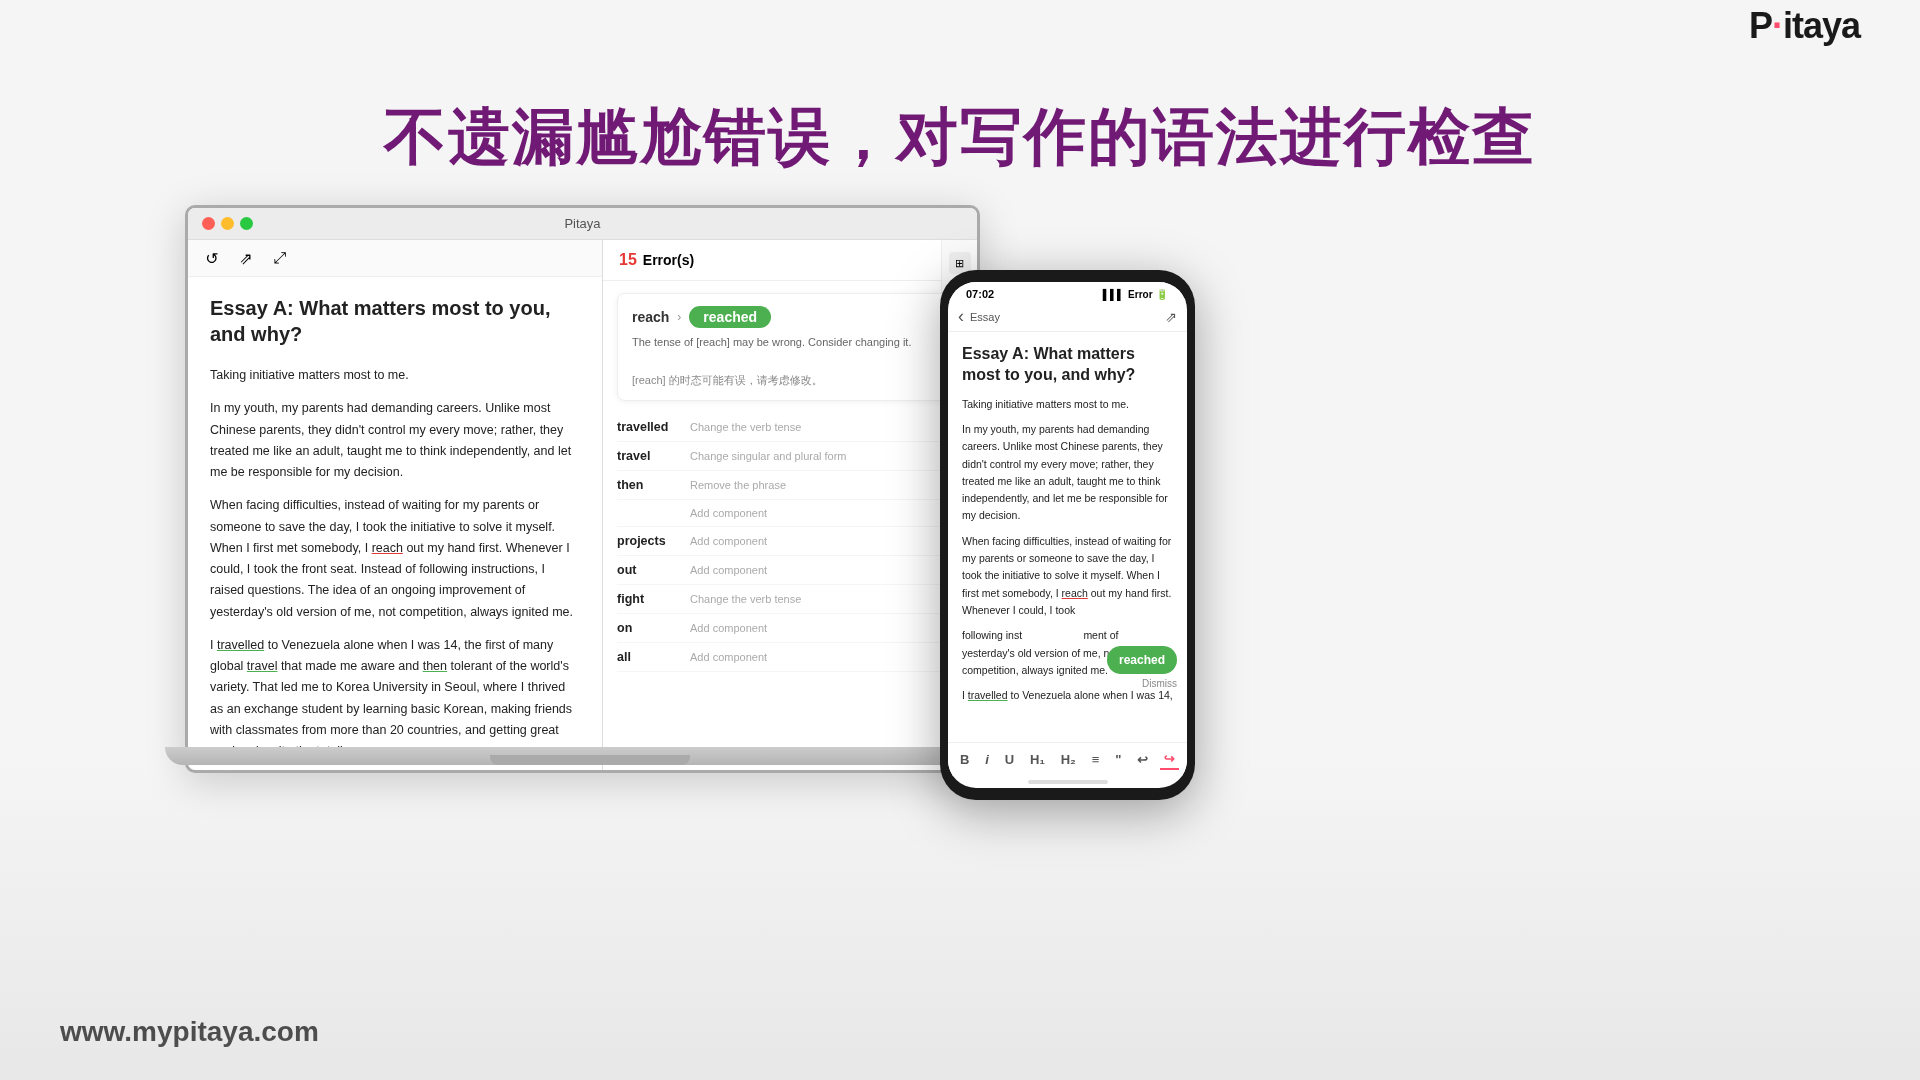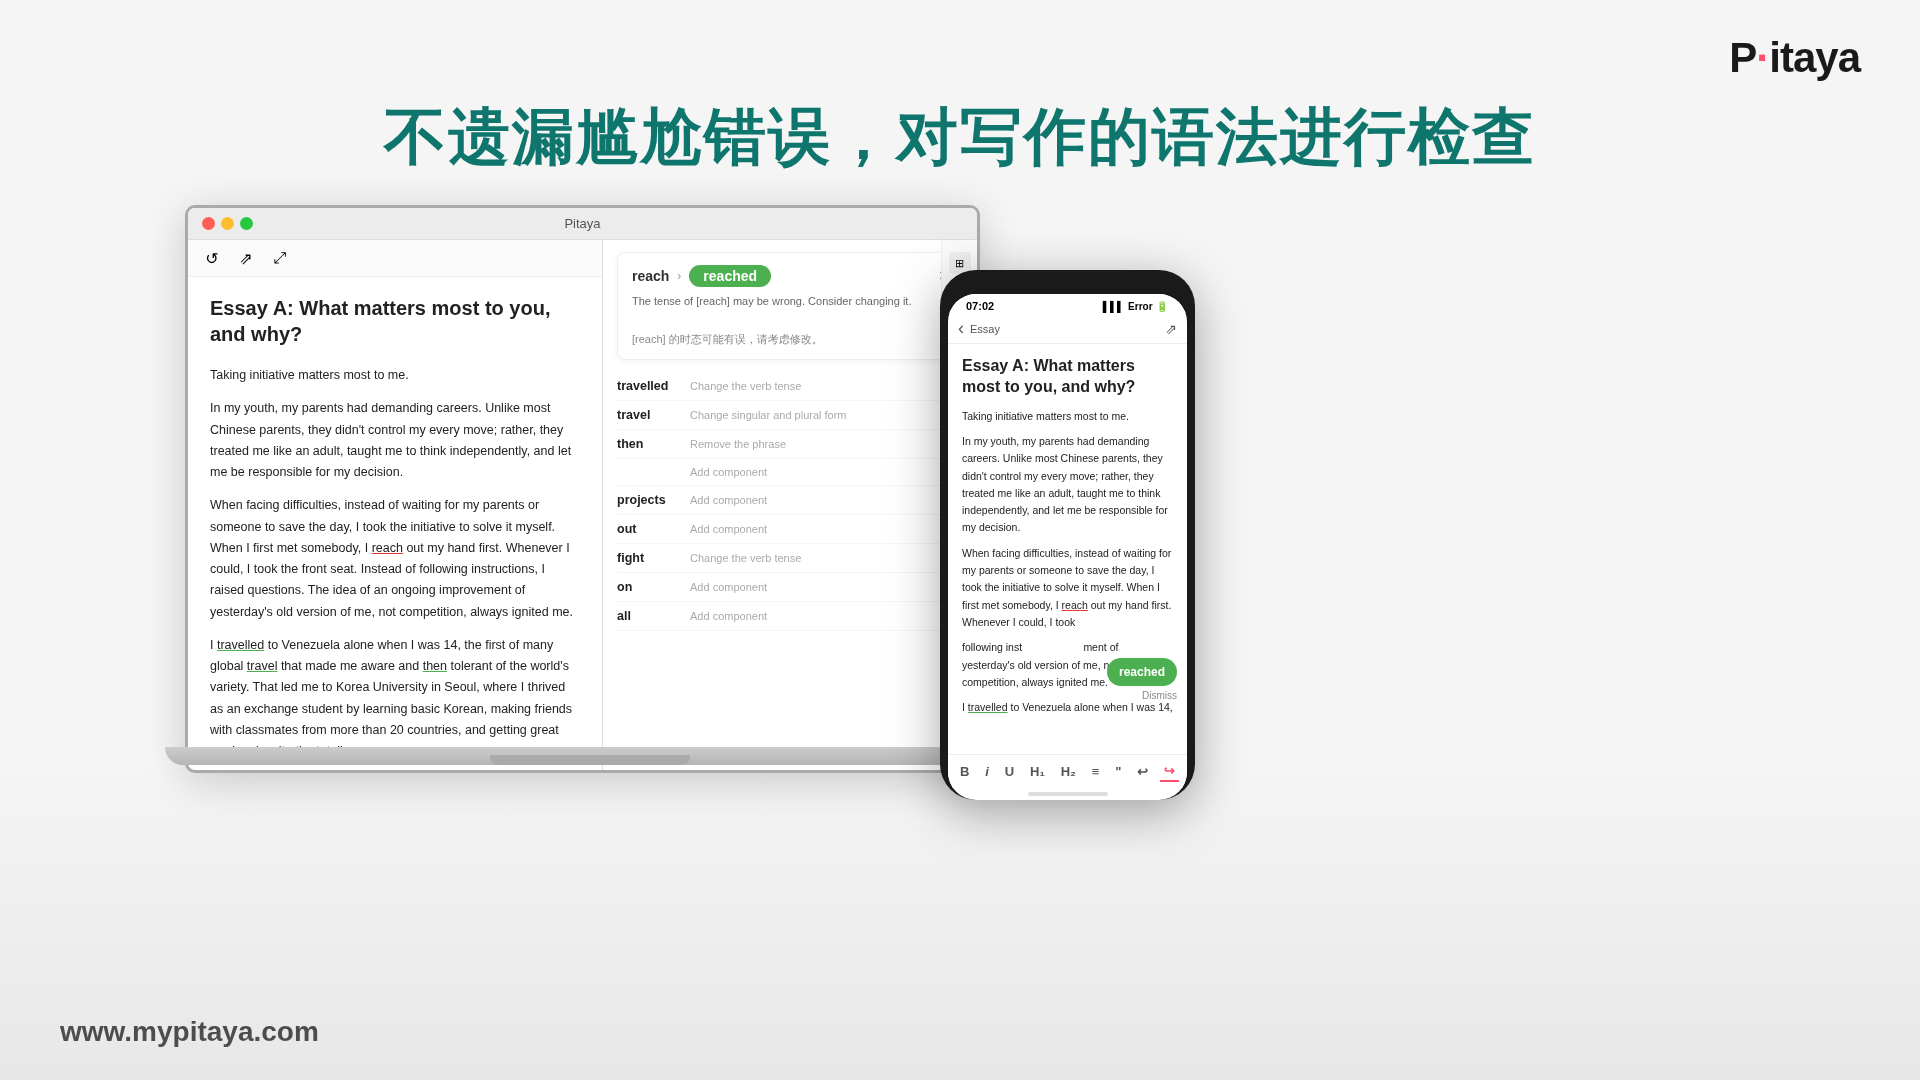--- a/index.html
+++ b/index.html
@@ -8,38 +8,38 @@
       height: 1080px;
       background: #f5f5f5;
       font-family: -apple-system, BlinkMacSystemFont, 'Segoe UI', sans-serif;
       overflow: hidden;
       position: relative;
     }
 
     
     .logo {
       position: absolute;
-      top: 34px;
+      top: 5px;
       right: 60px;
-      font-size: 42px;
+      font-size: 36px;
       font-weight: 700;
       color: #1a1a1a;
       letter-spacing: -1px;
     }
     .logo .dot { color: #ff4d6d; }
 
     
     .headline {
       position: absolute;
       top: 95px;
       left: 50%;
       transform: translateX(-50%);
       font-size: 62px;
       font-weight: 900;
-      color: #0f766e;
+      color: #701a75;
       white-space: nowrap;
       letter-spacing: 2px;
     }
 
     
     .footer-url {
       position: absolute;
       bottom: 32px;
       left: 60px;
       font-size: 28px;
@@ -221,21 +221,20 @@
       position: relative;
     }
     .phone-screen {
       width: 100%;
       height: 100%;
       background: #fff;
       border-radius: 28px;
       overflow: hidden;
       display: flex;
       flex-direction: column;
-      margin-top: 12px;
     }
     .phone-status-bar {
       display: flex;
       justify-content: space-between;
       align-items: center;
       padding: 6px 18px 2px;
       background: #fff;
       font-size: 11px;
       font-weight: 700;
     }
@@ -361,20 +360,29 @@
         <div class="editor-body">
           <div class="essay-title">Essay A: What matters most to you, and why?</div>
           <p class="essay-para">Taking initiative matters most to me.</p>
           <p class="essay-para">In my youth, my parents had demanding careers. Unlike most Chinese parents, they didn't control my every move; rather, they treated me like an adult, taught me to think independently, and let me be responsible for my decision.</p>
           <p class="essay-para">When facing difficulties, instead of waiting for my parents or someone to save the day, I took the initiative to solve it myself. When I first met somebody, I <span class="underline-red">reach</span> out my hand first. Whenever I could, I took the front seat. Instead of following instructions, I raised questions. The idea of an ongoing improvement of yesterday's old version of me, not competition, always ignited me.</p>
           <p class="essay-para">I <span class="underline-green">travelled</span> to Venezuela alone when I was 14, the first of many global <span class="underline-green">travel</span> that made me aware and <span class="underline-green">then</span> tolerant of the world's variety. That led me to Korea University in Seoul, where I thrived as an exchange student by learning basic Korean, making friends with classmates from more than 20 countries, and getting great grades despite the totally</p>
         </div>
       </div>
 
       <div class="grammar-panel">
+        <div class="grammar-header">
+          <span class="error-count">15</span>
+          <span>Error(s)</span>
+          <div style="margin-left:auto; width:20px; height:20px; background:#4caf50; border-radius:4px; display:flex; align-items:center; justify-content:center;">
+            <svg width="12" height="12" viewBox="0 0 12 12">
+                <polyline points="2,6 5,9 10,3" fill="none" stroke="white" stroke-width="2"></polyline>
+              </svg>
+          </div>
+        </div>
 
         <div class="suggestion-box">
           <div class="suggestion-top">
             <span class="word-original">reach</span>
             <span class="arrow-icon">›</span>
             <span class="word-corrected">reached</span>
             <span class="close-btn">×</span>
           </div>
           <div class="suggestion-note">The tense of [reach] may be wrong. Consider changing it.</div>
           <div class="suggestion-note-zh">[reach] 的时态可能有误，请考虑修改。</div>

